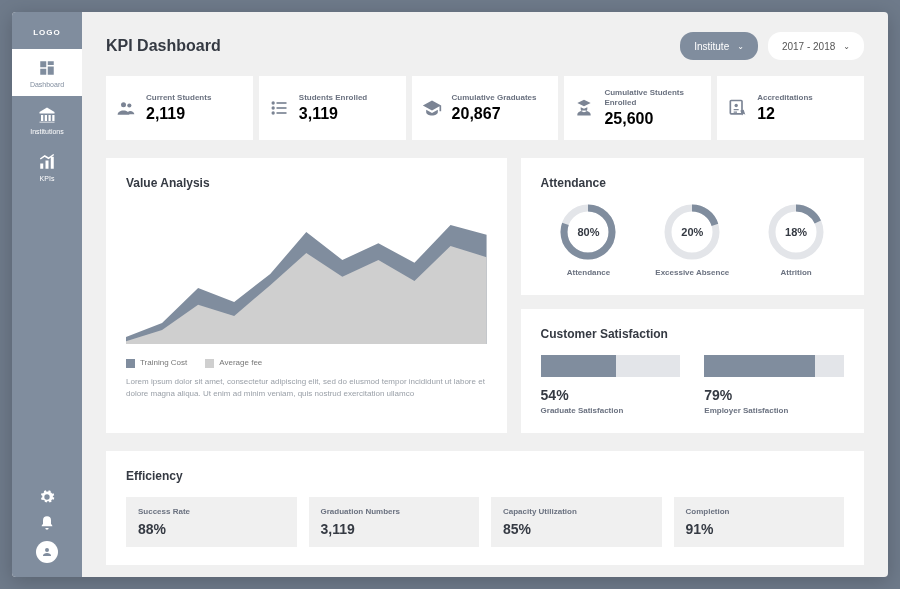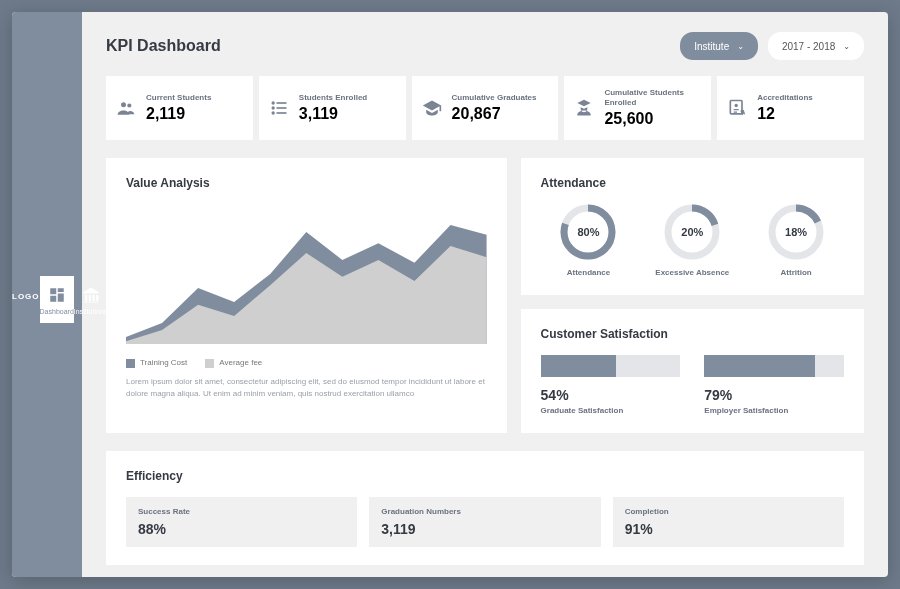--- a/index.html
+++ b/index.html
@@ -18,20 +18,21 @@
     border-radius: 4px;
     display: flex;
     overflow: hidden;
     box-shadow: 0 4px 20px rgba(0,0,0,0.2);
   }
   
   .sidebar {
     width: 70px;
     background: #808d9e;
     display: flex;
+    flex-direction: column;
     align-items: center;
     padding-top: 10px;
   }
   .logo {
     color: #fff;
     font-size: 8px;
     letter-spacing: 1px;
     font-weight: 600;
     margin: 6px 0 12px;
   }
@@ -353,20 +354,24 @@
       <div class="eff-grid" id="eff-grid">
           <div class="eff-card">
       <div class="eff-label">Success Rate</div>
       <div class="eff-value">88%</div>
           </div>
           <div class="eff-card">
       <div class="eff-label">Graduation Numbers</div>
       <div class="eff-value">3,119</div>
           </div>
           <div class="eff-card">
+      <div class="eff-label">Capacity Utilization</div>
+      <div class="eff-value">85%</div>
+          </div>
+          <div class="eff-card">
       <div class="eff-label">Completion</div>
       <div class="eff-value">91%</div>
           </div>
         </div>
     </div>
 
   </div>
 </div>
 
 </body></html>

